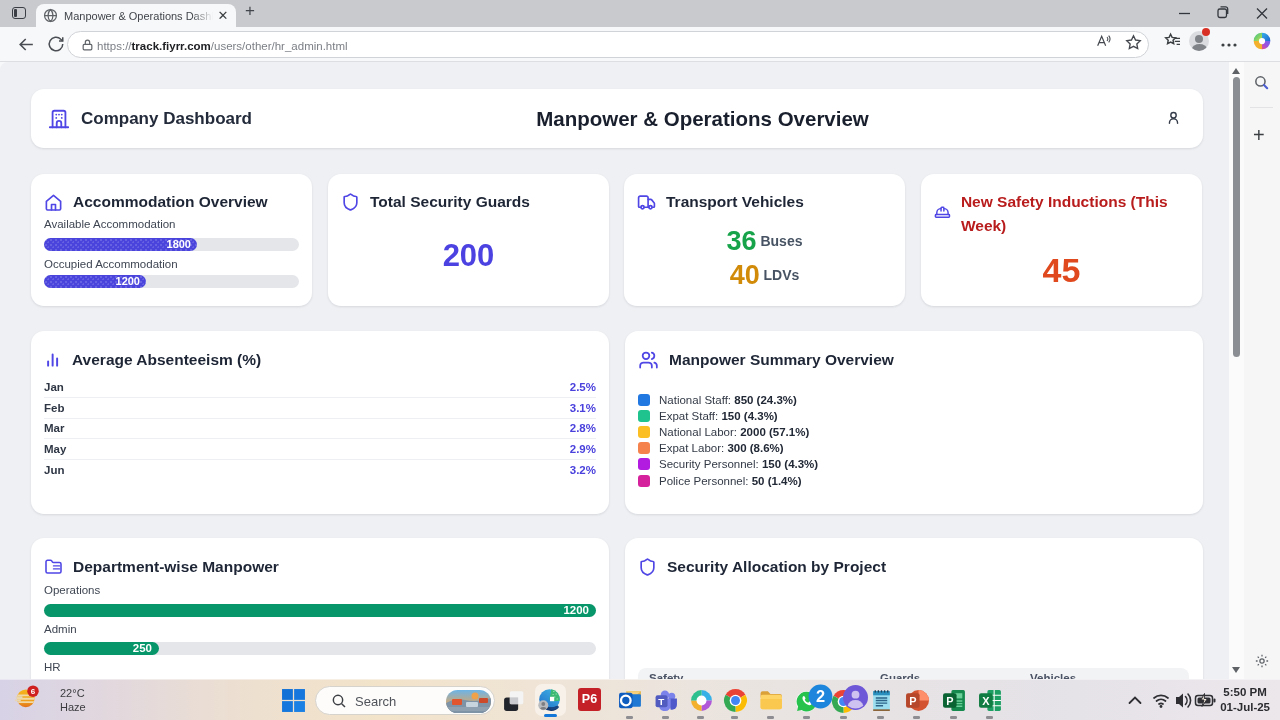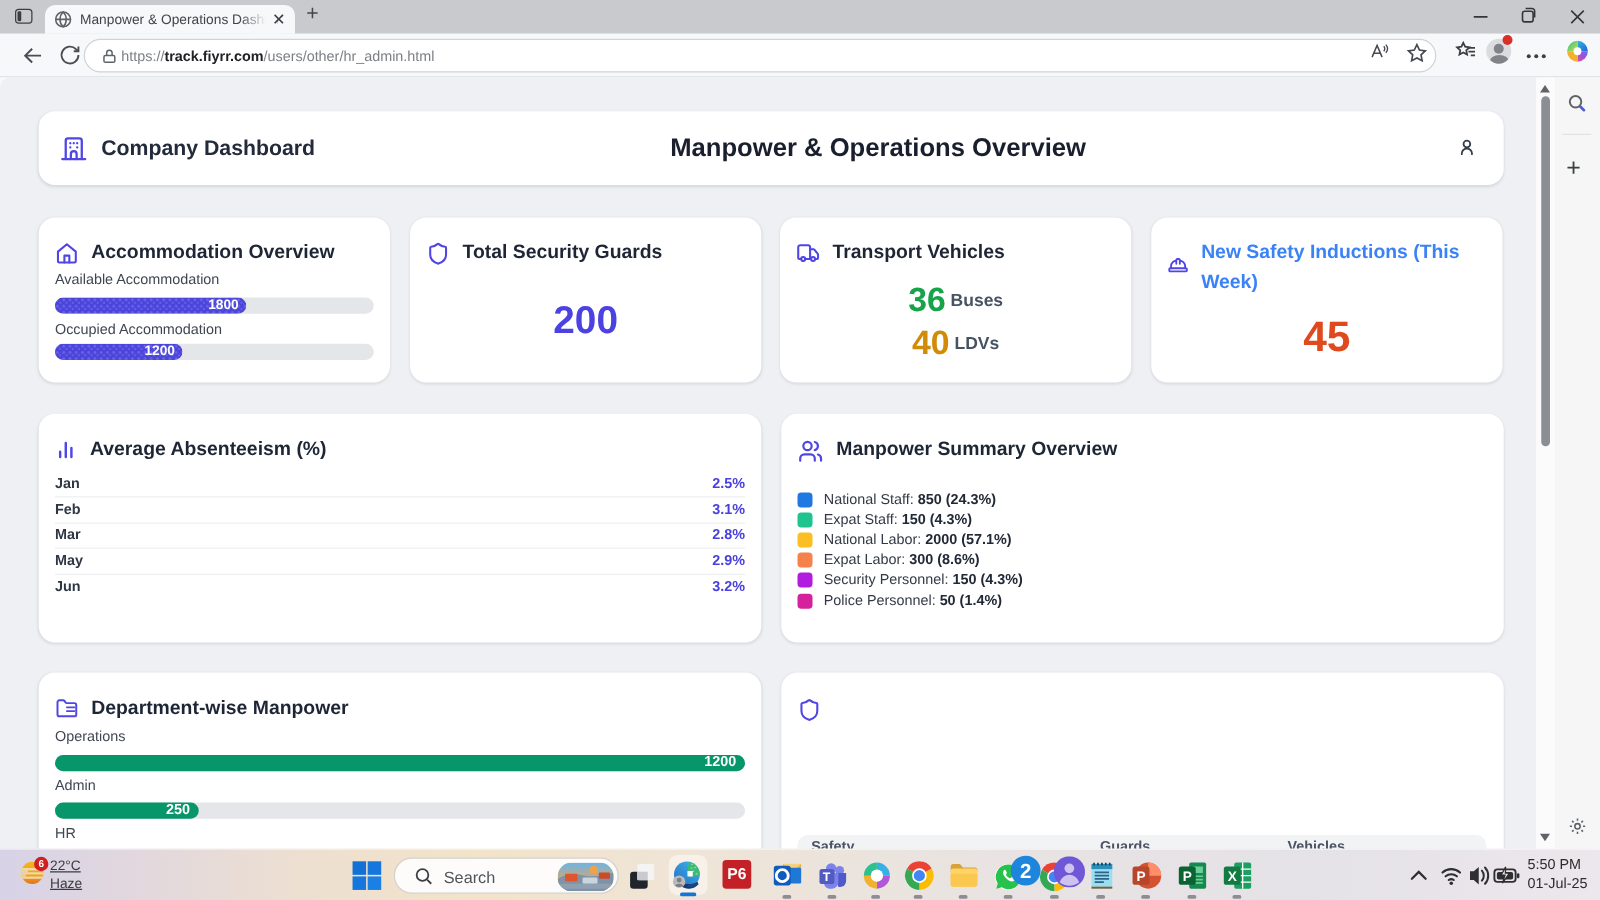--- a/index.html
+++ b/index.html
@@ -27,21 +27,21 @@
 .urlbar .url b { color:#202124; font-weight:bold; }
 .rdaloud { position:absolute; left:1094px; top:6px; }
 .favstar { position:absolute; left:1125px; top:7px; }
 
 
 .content { position:absolute; left:0; top:62px; width:1280px; height:617px; background:#f7f8f9; }
 .page { position:absolute; left:0; top:0; width:1229px; height:617px; background:#eef0f3; border-radius:8px 0 0 0; overflow:hidden; }
 .wrap { position:absolute; left:31px; top:0; width:1172px; }
 
 .card { position:absolute; background:#fff; border-radius:13px; box-shadow:0 1px 3px rgba(16,24,40,.07), 0 1px 2px rgba(16,24,40,.04); }
-.ct { display:flex; gap:10px; font-size:15.5px; font-weight:bold; color:#1e2636; margin-top:6px; height:18px; }
+.ct { display:flex; align-items:center; gap:10px; font-size:15.5px; font-weight:bold; color:#1e2636; margin-top:6px; height:18px; }
 .ct svg { flex:0 0 auto; }
 
 .hdr { left:0; top:27px; width:1172px; height:59px; display:flex; align-items:center; padding:0 17px; }
 .hdr .left { display:flex; align-items:center; gap:11px; font-size:17px; font-weight:bold; color:#232b3b; }
 .hdr .mid { position:absolute; left:171px; right:0; text-align:center; font-size:20.5px; font-weight:bold; color:#191f2d; }
 .hdr .usr { position:absolute; right:22px; top:20px; }
 
 
 .r1 { top:112px; width:281px; height:132px; padding:13px 13px; }
 .label { font-size:11.5px; color:#3f4652; margin:7px 0 6.5px; line-height:13px; }
@@ -73,26 +73,26 @@
 .sbar .arr { position:absolute; left:3px; width:0; height:0; border-left:4.5px solid transparent; border-right:4.5px solid transparent; }
 .side { position:absolute; left:1244px; top:0; width:36px; height:617px; background:#f6f6f7; }
 .side hr { position:absolute; left:6px; top:45px; width:23px; border:none; border-top:1px solid #e3e3e5; }
 
 
 .taskbar { position:absolute; left:0; top:679px; width:1280px; height:41px; border-top:0.5px solid rgba(255,255,255,.45);
   background:linear-gradient(90deg,#d7d2e6 0%, #e2d8dd 9%, #eee0cf 20%, #f2e3ca 30%, #efe4d6 42%, #ebe4de 54%, #e7e3e4 68%, #e5e2e8 84%, #ece7eb 100%); }
 .tb-ic { position:absolute; top:7px; width:25px; height:25px; }
 .dash { position:absolute; top:36px; width:7px; height:2.6px; background:#8e8e92; border-radius:1.3px; }
 .wx { position:absolute; left:14px; top:4px; }
-.wxt { position:absolute; left:40px; top:6px; font-size:11px; color:#3c3c40; line-height:14px;text-decoration:underline; }
+.wxt { position:absolute; left:60px; top:6px; font-size:11px; color:#3c3c40; line-height:14px; }
 .search { position:absolute; left:315px; top:6px; width:180px; height:29px; background:#fdfcfb; border:1px solid #d6d2cc; border-radius:15px; }
 .search .stxt { position:absolute; left:39px; top:6.5px; font-size:13px; color:#50535a; }
 .search .simg { position:absolute; right:3px; top:2.5px; width:45px; height:23px; border-radius:12px; overflow:hidden; }
 .tray { position:absolute; top:0; height:41px; color:#2e2e33; }
-.clock { position:absolute; right:10px; top:5px; text-align:left; font-size:11.5px; color:#2c2c30; line-height:15px; }
+.clock { position:absolute; right:10px; top:5px; text-align:center; font-size:11.5px; color:#2c2c30; line-height:15px;font-weight:bold; }
 </style>
 </head>
 <body>
 
 <div class="titlebar">
   <div class="paneicon"></div>
   <div class="tab">
     <svg class="globe" width="15" height="15" viewBox="0 0 24 24" fill="none" stroke="#5f6368" stroke-width="2">
         <circle cx="12" cy="12" r="9.5"></circle>
         <path d="M2.5 12h19M12 2.5c2.6 2.5 4 6 4 9.5s-1.4 7-4 9.5c-2.6-2.5-4-6-4-9.5s1.4-7 4-9.5z"></path>
@@ -247,21 +247,21 @@
   </div>
 
   <div class="card r1" style="left:890px;">
     <div style="display:flex;gap:10px;">
       <svg style="margin-top:16px;" width="19" height="19" viewBox="0 0 24 24" fill="none" stroke="#4f46e5" stroke-width="2.1" stroke-linecap="round" stroke-linejoin="round">
               <path d="M10 10V5.5a1 1 0 0 1 1-1h2a1 1 0 0 1 1 1V10"></path>
               <path d="M14 6.5a6 6 0 0 1 6 6V15"></path>
               <path d="M4 15v-2.5a6 6 0 0 1 6-6"></path>
               <rect x="2" y="15" width="20" height="3.6" rx="1"></rect>
             </svg>
-      <div style="font-size:15.5px;font-weight:bold;color:#3b82f6;line-height:23.5px;margin-top:3px;">New Safety Inductions (This Week)</div>
+      <div style="font-size:15.5px;font-weight:bold;color:#b91c1c;line-height:23.5px;margin-top:3px;">New Safety Inductions (This Week)</div>
     </div>
     <div class="bignum" style="top:79px;font-size:34px;line-height:34px;color:#e0491d;">45</div>
   </div>
 
   <div class="card r2" style="left:0;width:578px;">
     <div class="ct">
             <svg width="18" height="18" viewBox="0 0 24 24" fill="none" stroke="#4f46e5" stroke-width="2.6" stroke-linecap="round">
               <path d="M4 13.8v5.7M10 4.5v15M16 9.8v9.7" transform="translate(1.5 0)"></path>
             </svg>
             <span>Average Absenteeism (%)</span>
@@ -346,20 +346,21 @@
           </div>
     <div class="label" style="margin-top:5.5px;">HR</div>
 
   </div>
 
   <div class="card r3" style="left:594px;width:578px;">
     <div class="ct">
             <svg width="19" height="20" viewBox="0 0 24 24" fill="none" stroke="#4f46e5" stroke-width="2.1" stroke-linejoin="round">
               <path d="M20 13c0 5-3.5 7.5-7.66 8.95a1 1 0 0 1-.67-.01C7.5 20.5 4 18 4 13V6a1 1 0 0 1 1-1c2 0 4.5-1.2 6.24-2.72a1 1 0 0 1 1.52 0C14.5 3.8 17 5 19 5a1 1 0 0 1 1 1z"></path>
             </svg>
+            <span>Security Allocation by Project</span>
           </div>
     <div class="thead">
       <span style="left:11px;">Safety</span>
       <span style="left:242px;">Guards</span>
       <span style="left:392px;">Vehicles</span>
     </div>
   </div>
 
 </div>
     </div>

